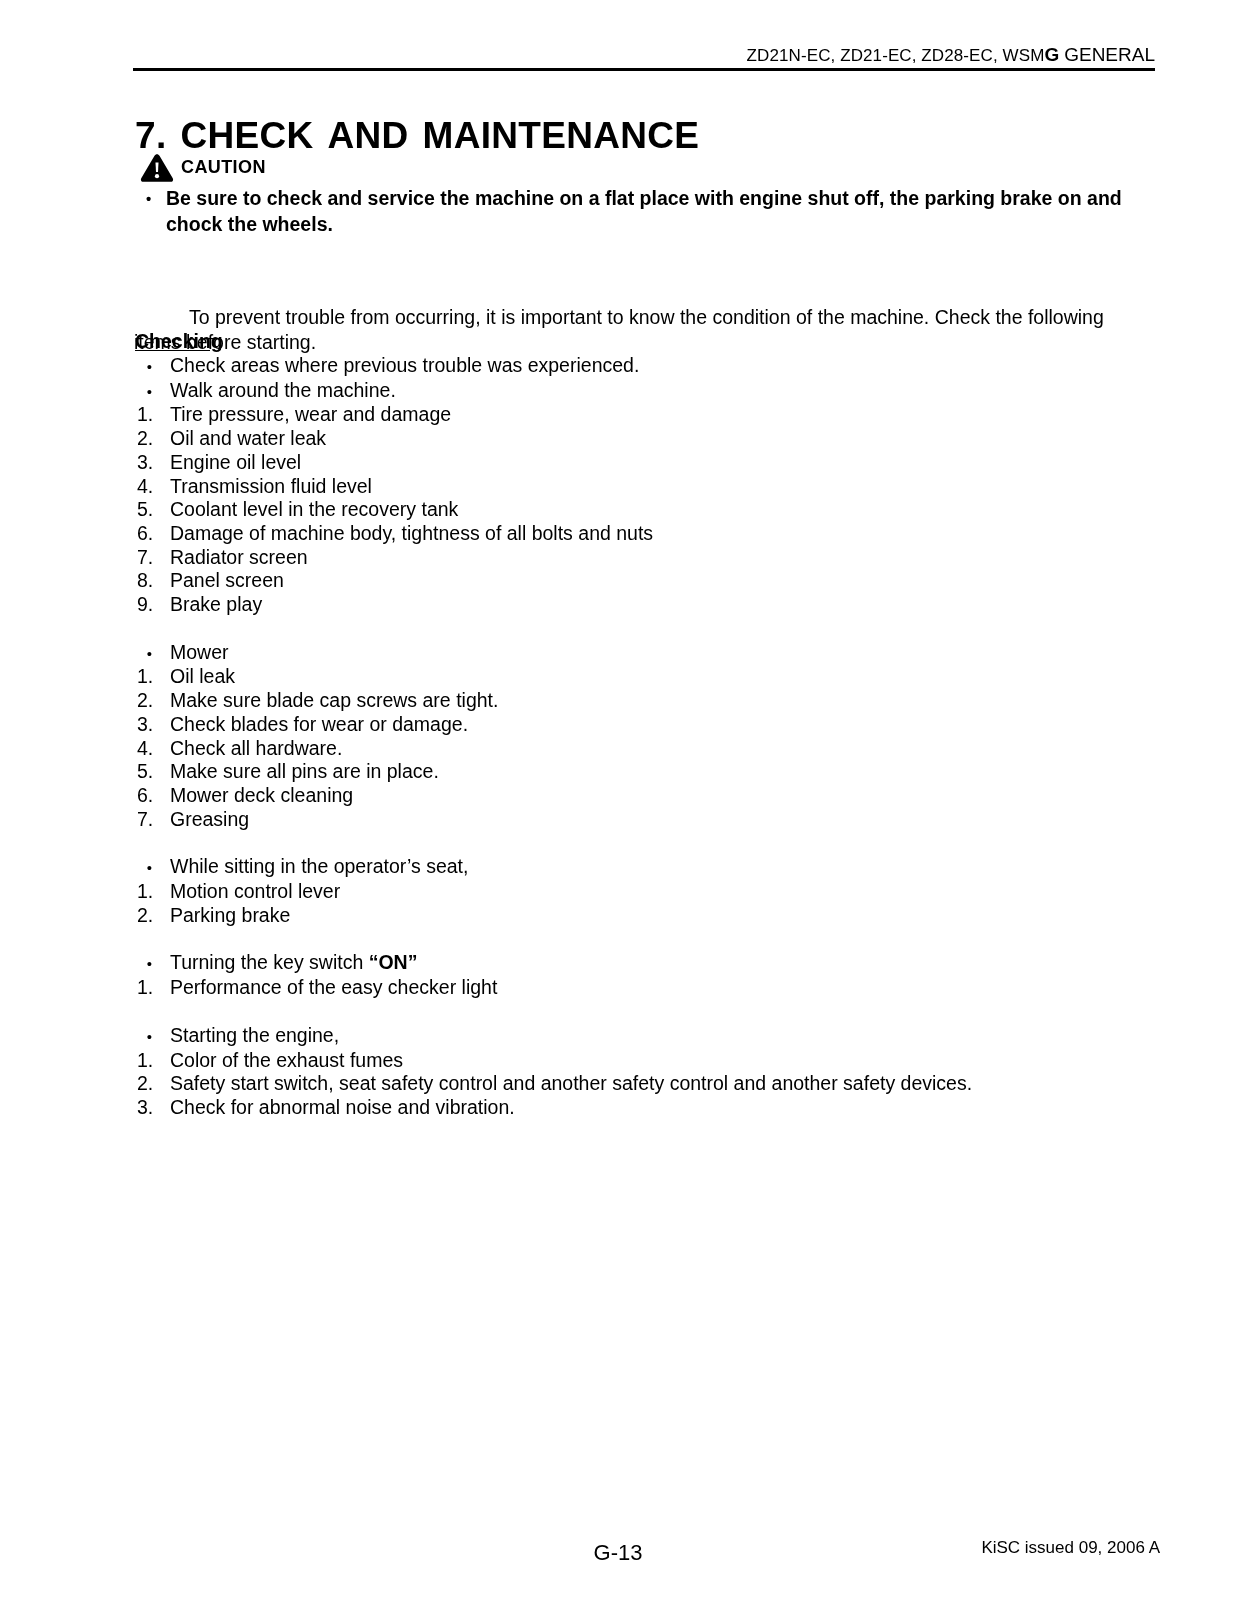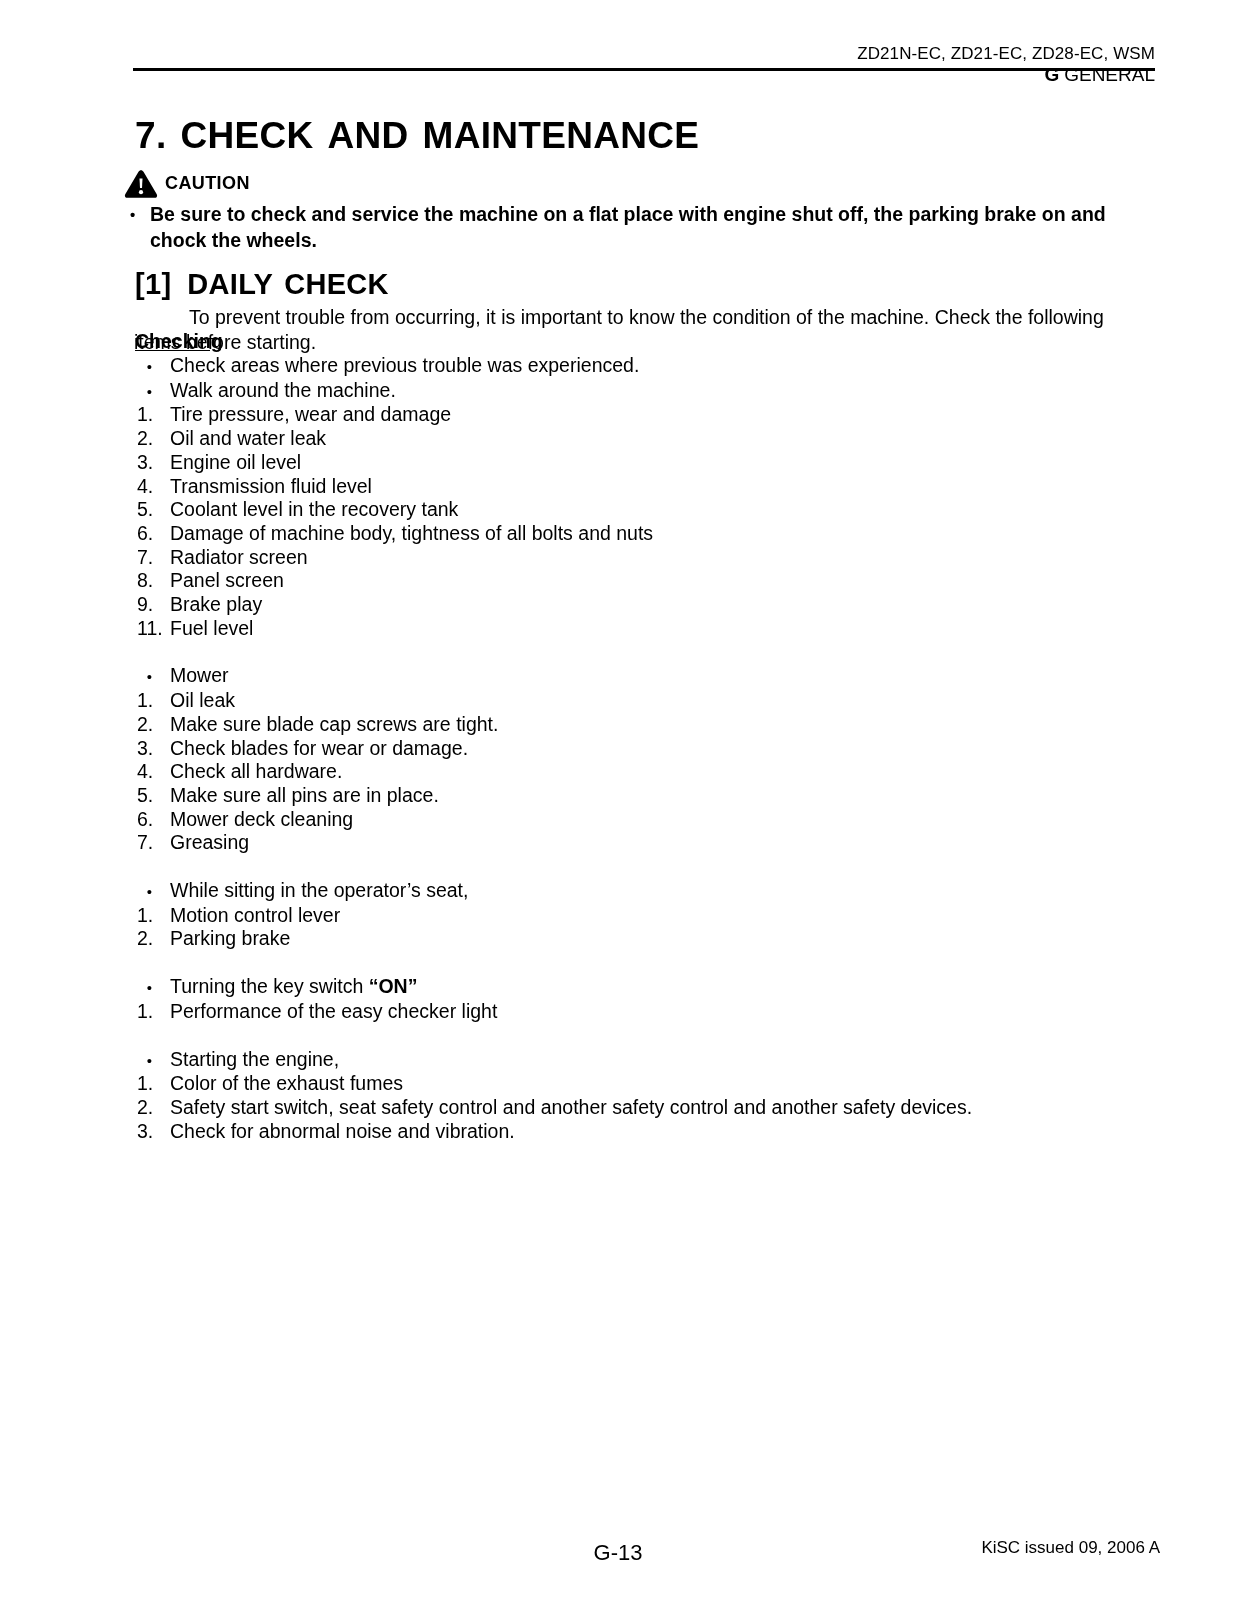--- a/index.html
+++ b/index.html
@@ -23,21 +23,20 @@
 
   
   .page-header {
     position: absolute;
     left: 133px;
     top: 44px;
     width: 1022px;
     display: flex;
     align-items: flex-end;
     justify-content: flex-end;
-    flex-direction: column;
   }
   .hdr-left {
     font-size: 17px;
     letter-spacing: 0.1px;
     white-space: nowrap;
   }
   .hdr-right {
     font-size: 19px;
     white-space: nowrap;
   }
@@ -63,24 +62,23 @@
     font-weight: bold;
     letter-spacing: 0.3px;
     white-space: nowrap;
   }
   .chapter-title .num { margin-right: 14px; }
   .chapter-title .w { margin-right: 14px; }
 
   
   .caution-block {
     position: absolute;
-    left: 124px;
+    left: 140px;
     top: 152px;
     width: 1020px;
-    margin-top: 16px;
   }
   .caution-head {
     display: flex;
     align-items: center;
     height: 30px;
   }
   .warn-icon {
     width: 34px;
     height: 29px;
     display: block;
@@ -224,23 +222,20 @@
         <circle cx="17" cy="23.2" r="2.1" fill="#ffffff"></circle>
       </svg>
       <span class="caution-label">CAUTION</span>
     </div>
     <div class="caution-body">
       <span class="caution-bullet">•</span>
       <span class="caution-text">Be sure to check and service the machine on a flat place with engine shut off, the parking brake on and chock the wheels.</span>
     </div>
   </div>
 
-  <h2 class="section-heading">
-    <span class="sn">[1]</span><span class="w">DAILY</span><span>CHECK</span>
-  </h2>
 
   <p class="intro-para">To prevent trouble from occurring, it is important to know the condition of the machine.  Check the following items before starting.</p>
 
   <div class="checking-label">Checking</div>
 
   <div class="list-area">
       <div class="list-group">
         <div class="li">
           <span class="marker bullet">•</span>
           <span class="txt">Check areas where previous trouble was experienced.</span>
@@ -278,24 +273,20 @@
           <span class="txt">Radiator screen</span>
         </div>
         <div class="li">
           <span class="marker num">8.</span>
           <span class="txt">Panel screen</span>
         </div>
         <div class="li">
           <span class="marker num">9.</span>
           <span class="txt">Brake play</span>
         </div>
-        <div class="li">
-          <span class="marker num">11.</span>
-          <span class="txt">Fuel level</span>
-        </div>
       </div>
       <div class="gap"></div>
       <div class="list-group">
         <div class="li">
           <span class="marker bullet">•</span>
           <span class="txt">Mower</span>
         </div>
         <div class="li">
           <span class="marker num">1.</span>
           <span class="txt">Oil leak</span>

